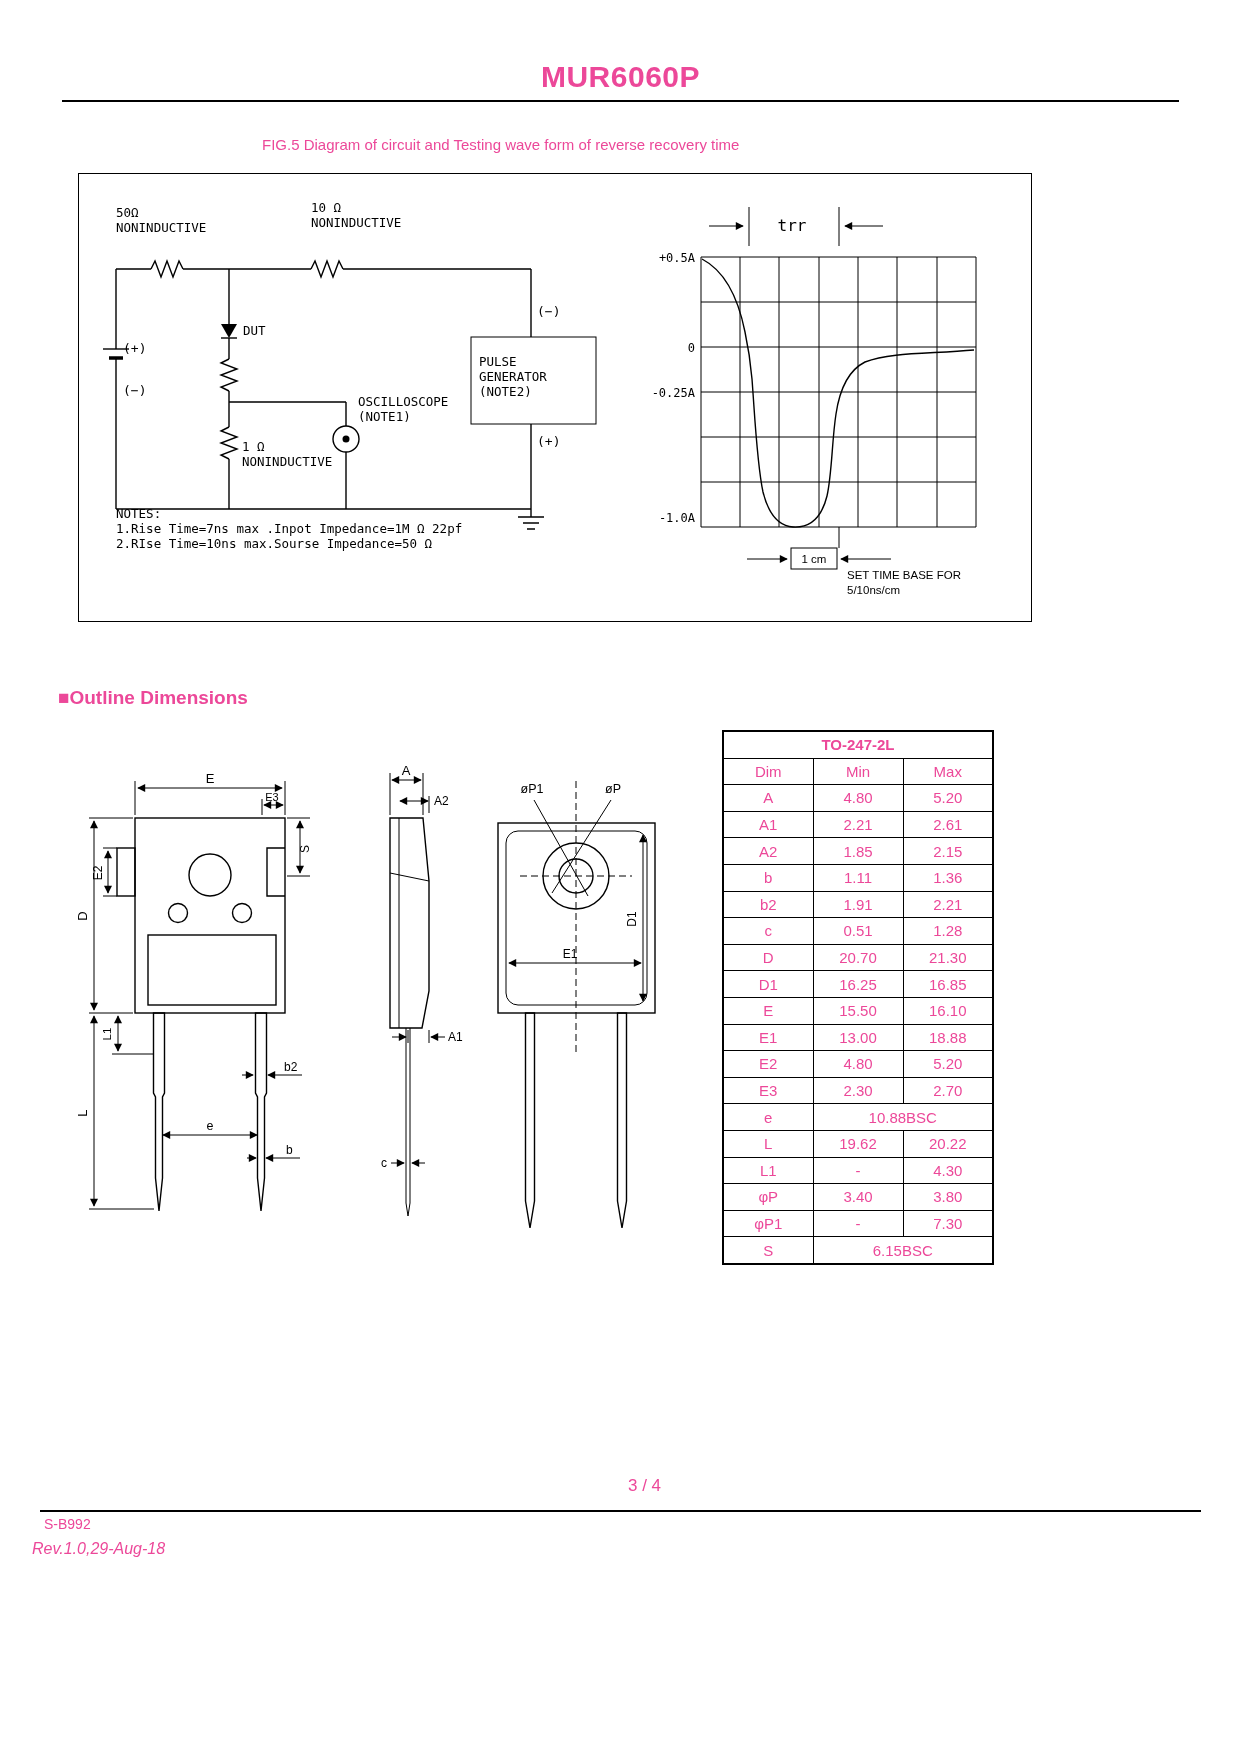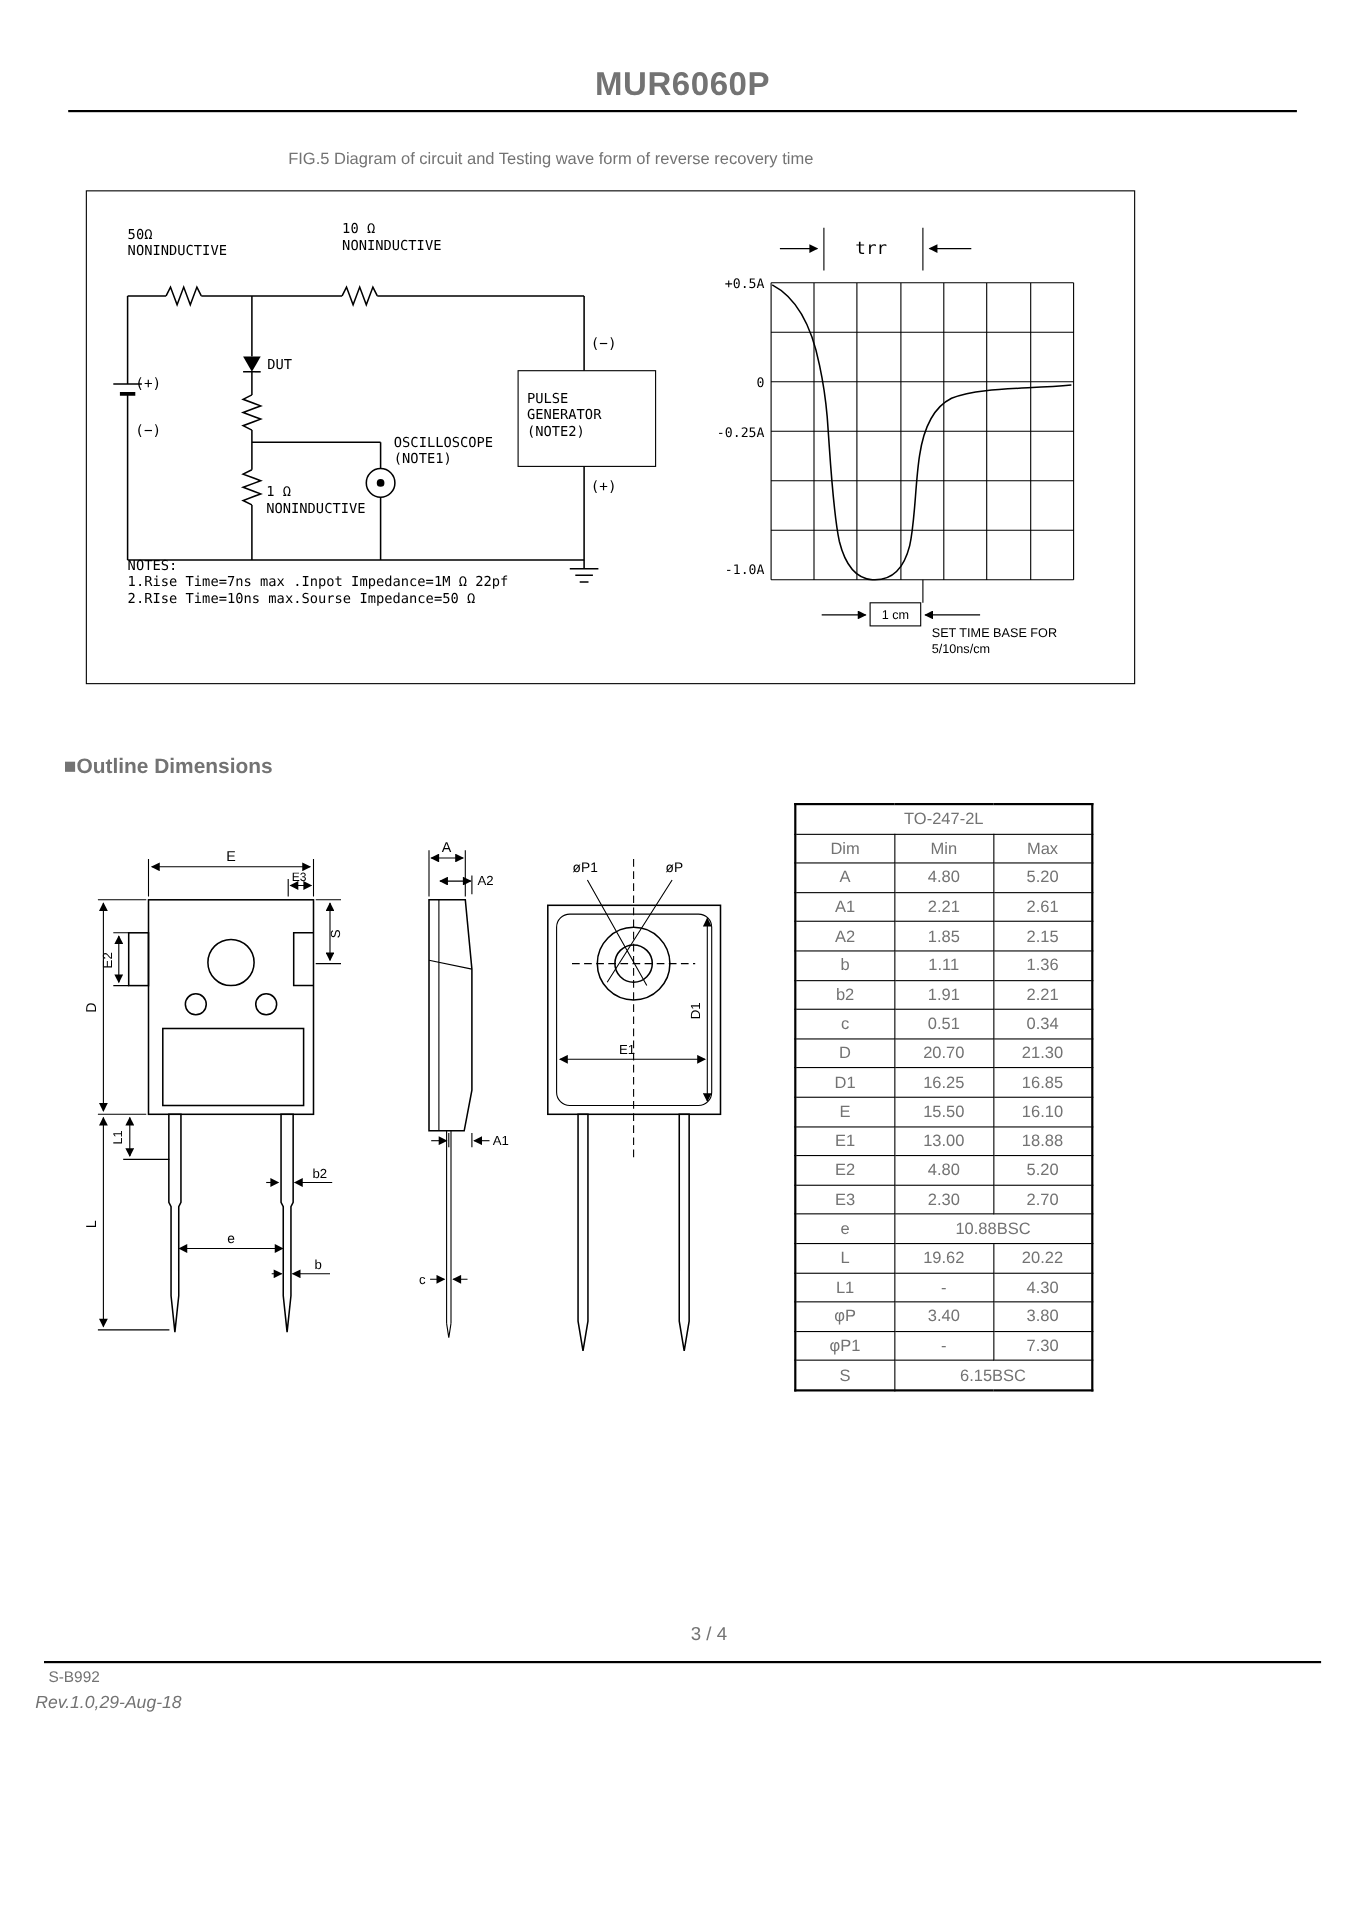--- a/index.html
+++ b/index.html
@@ -1,33 +1,33 @@
 <!DOCTYPE html>
 <html><head>
 <meta charset="utf-8">
 <style>
   html,body { margin:0; padding:0; background:#e8e8e8; }
   .page {
     position:relative; width:1241px; height:1755px; margin:0 auto;
-    background:#ffffff; font-family:"Liberation Sans", sans-serif; color:#737373;
+    background:#ffffff; font-family:"Liberation Sans", sans-serif; color:#ec4899;
     overflow:hidden;
   }
   .doc-title { position:absolute; top:60px; left:0; width:100%; text-align:center;
     font-size:30px; font-weight:bold; letter-spacing:0.5px; }
   .title-rule { position:absolute; top:100px; left:62px; right:62px; border-top:2.5px solid #000; }
   .fig-caption { position:absolute; top:136px; left:262px; font-size:15px; font-weight:normal; }
   .fig-box { position:absolute; left:78px; top:173px; width:952px; height:447px; border:1.5px solid #000; }
   .outline-heading { position:absolute; top:663px; left:58px; font-size:19px; font-weight:bold;margin-top:24px; }
   .outline-svg { position:absolute; left:60px; top:723px; }
 
   .dim-table { position:absolute; left:722px; top:730px; width:272px;
     border-collapse:collapse; font-size:15px; border:2px solid #000; table-layout:fixed; }
   .dim-table td { border:1px solid #000; text-align:center; height:25.6px; padding:0 2px; overflow:hidden; }
   .dim-table td.c1 { width:84px; }
-  .dim-table .t-title { font-weight:normal; }
+  .dim-table .t-title { font-weight:bold; }
 
   .page-number { position:absolute; top:1476px; left:0; width:100%; text-align:center; font-size:17px;padding-left:24px; }
   .footer-rule { position:absolute; top:1510px; left:40px; right:40px; border-top:2px solid #000; }
   .footer-doc { position:absolute; top:1516px; left:44px; font-size:14px; }
   .footer-rev { position:absolute; top:1540px; left:32px; font-size:16px;font-style:italic; }
 
   svg text { fill:#000; stroke:none; }
   .ln   { stroke:#000; fill:none; stroke-width:1.4; }
   .thin { stroke:#000; fill:none; stroke-width:1; }
   .dash { stroke:#000; fill:none; stroke-width:1; stroke-dasharray:7 4; }
@@ -253,21 +253,21 @@
           <td>1.36</td>
         </tr>
       <tr>
           <td class="c1">b2</td>
           <td>1.91</td>
           <td>2.21</td>
         </tr>
       <tr>
           <td class="c1">c</td>
           <td>0.51</td>
-          <td>0.34</td>
+          <td>1.28</td>
         </tr>
       <tr>
           <td class="c1">D</td>
           <td>20.70</td>
           <td>21.30</td>
         </tr>
       <tr>
           <td class="c1">D1</td>
           <td>16.25</td>
           <td>16.85</td>

